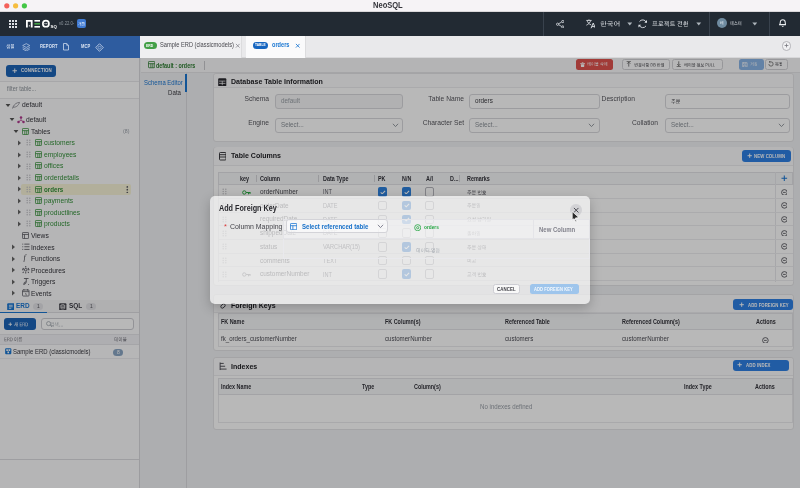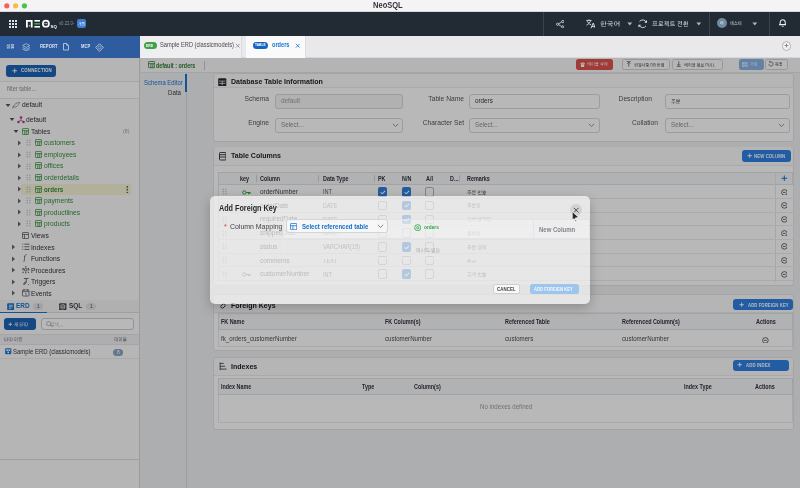--- a/index.html
+++ b/index.html
@@ -569,21 +569,21 @@
 <div class="a" style="left:188.60000000000002px;top:94.3px;width:80px;height:9px">
       <div style="font-size:7.6px;color:#55555c;white-space:nowrap;transform:scaleX(0.88);transform-origin:100% 50%;text-align:right">Schema</div>
     </div>
 <div class="a" style="left:274.5px;top:93.5px;width:128.5px;height:15.5px;background:#f5f5f7;border:1px solid #d9d9dd;border-radius:3px"></div>
 <div class="a" style="left:280.5px;top:96.9px;font-size:7.0px;font-weight:400;color:#9aa0a6;white-space:nowrap;transform:scaleX(0.9);transform-origin:0 50%">default</div>
 <div class="a" style="left:384px;top:94.3px;width:80px;height:9px">
       <div style="font-size:7.6px;color:#55555c;white-space:nowrap;transform:scaleX(0.88);transform-origin:100% 50%;text-align:right">Table Name</div>
     </div>
 <div class="a" style="left:469px;top:93.5px;width:130.5px;height:15.5px;background:#fff;border:1px solid #d9d9dd;border-radius:3px"></div>
 <div class="a" style="left:475px;top:96.9px;font-size:7.0px;font-weight:400;color:#3a3a40;white-space:nowrap;transform:scaleX(0.9);transform-origin:0 50%">orders</div>
-<div class="a" style="left:572px;top:94.3px;width:80px;height:9px">
+<div class="a" style="left:555px;top:94.3px;width:80px;height:9px">
       <div style="font-size:7.6px;color:#55555c;white-space:nowrap;transform:scaleX(0.88);transform-origin:100% 50%;text-align:right">Description</div>
     </div>
 <div class="a" style="left:664.5px;top:93.5px;width:125px;height:15.5px;background:#fff;border:1px solid #d9d9dd;border-radius:3px"></div>
 <div style="position:absolute;left:670.5px;top:98.7px">
       <svg style="display:block" width="9.5" height="5.9" viewBox="0 0 9.5 5.9" xmlns="http://www.w3.org/2000/svg">
         <path d="M0.6 2.2Q0.8 2.1 1.1 2.0Q1.3 1.9 1.6 1.7Q1.8 1.6 2.0 1.3Q2.2 1.1 2.2 0.9V0.7H0.8V0.3H3.9V0.7H2.6V0.9Q2.6 1.2 2.9 1.5Q3.2 1.8 3.5 1.9Q3.9 2.1 4.2 2.2L4.0 2.5Q3.5 2.4 3.1 2.1Q2.6 1.7 2.4 1.4Q2.2 1.7 1.7 2.0Q1.3 2.4 0.7 2.5ZM0.2 3.3V2.9H4.5V3.3H2.6V5.0H2.2V3.3Z M5.6 1.9V0.3H8.6V1.9ZM6.0 1.6H8.3V0.6H6.0ZM5.0 2.9V2.5H9.3V2.9H7.4V3.9H7.0V2.9ZM5.6 4.8V3.5H6.0V4.5H8.8V4.8Z" fill="#3a3a40"></path>
       </svg>
     </div>
 <div class="a" style="left:188.60000000000002px;top:118.4px;width:80px;height:9px">
       <div style="font-size:7.6px;color:#55555c;white-space:nowrap;transform:scaleX(0.88);transform-origin:100% 50%;text-align:right">Engine</div>

